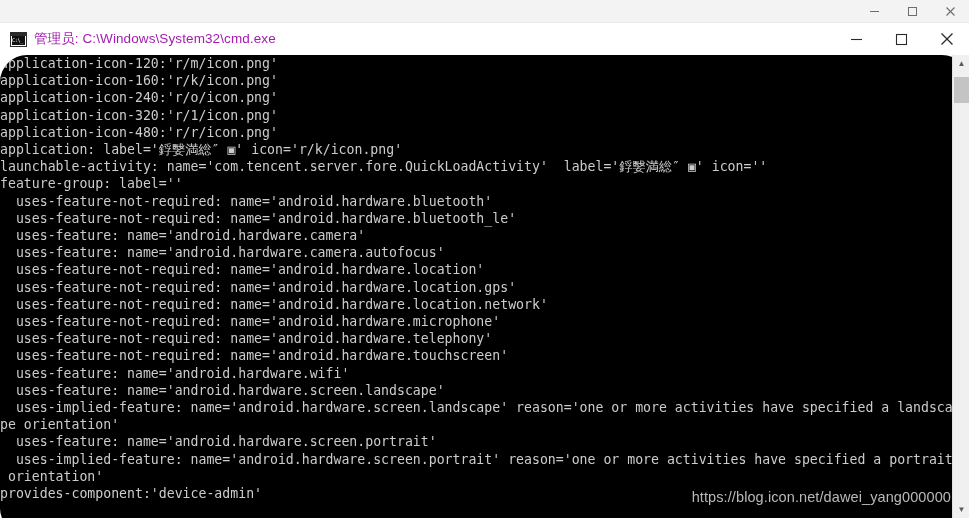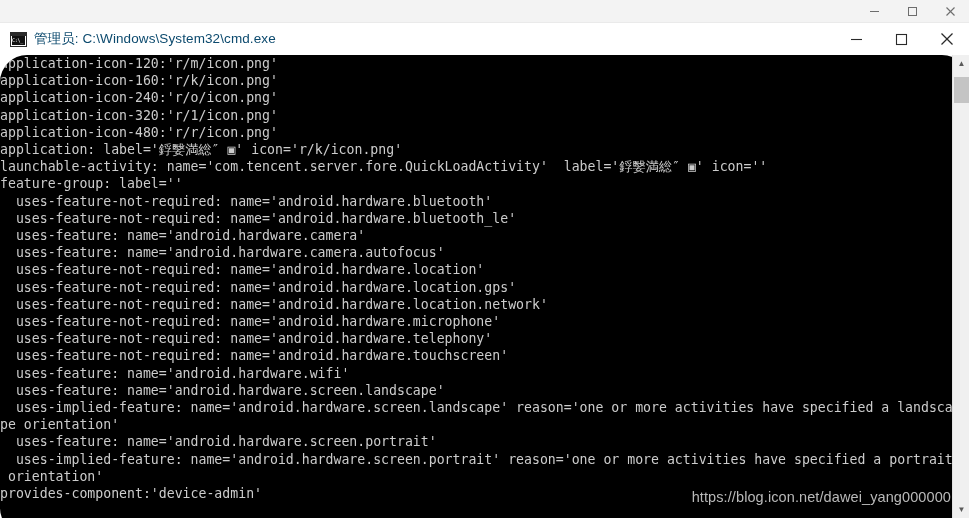--- a/index.html
+++ b/index.html
@@ -83,21 +83,21 @@
     color: #ffffff;
     font-family: "DejaVu Sans Mono", monospace;
     font-size: 5px;
     line-height: 9px;
     letter-spacing: -0.3px;
     overflow: hidden;
     white-space: nowrap;
   }
   .title-text {
     font-size: 13.5px;
-    color: #0c4a6e;
+    color: #a21caf;
     white-space: nowrap;
     letter-spacing: 0.1px;
   }
   .inner-btns {
     position: absolute;
     right: 0; top: 23px;
     height: 32px;
     display: flex;
     align-items: center;
   }

